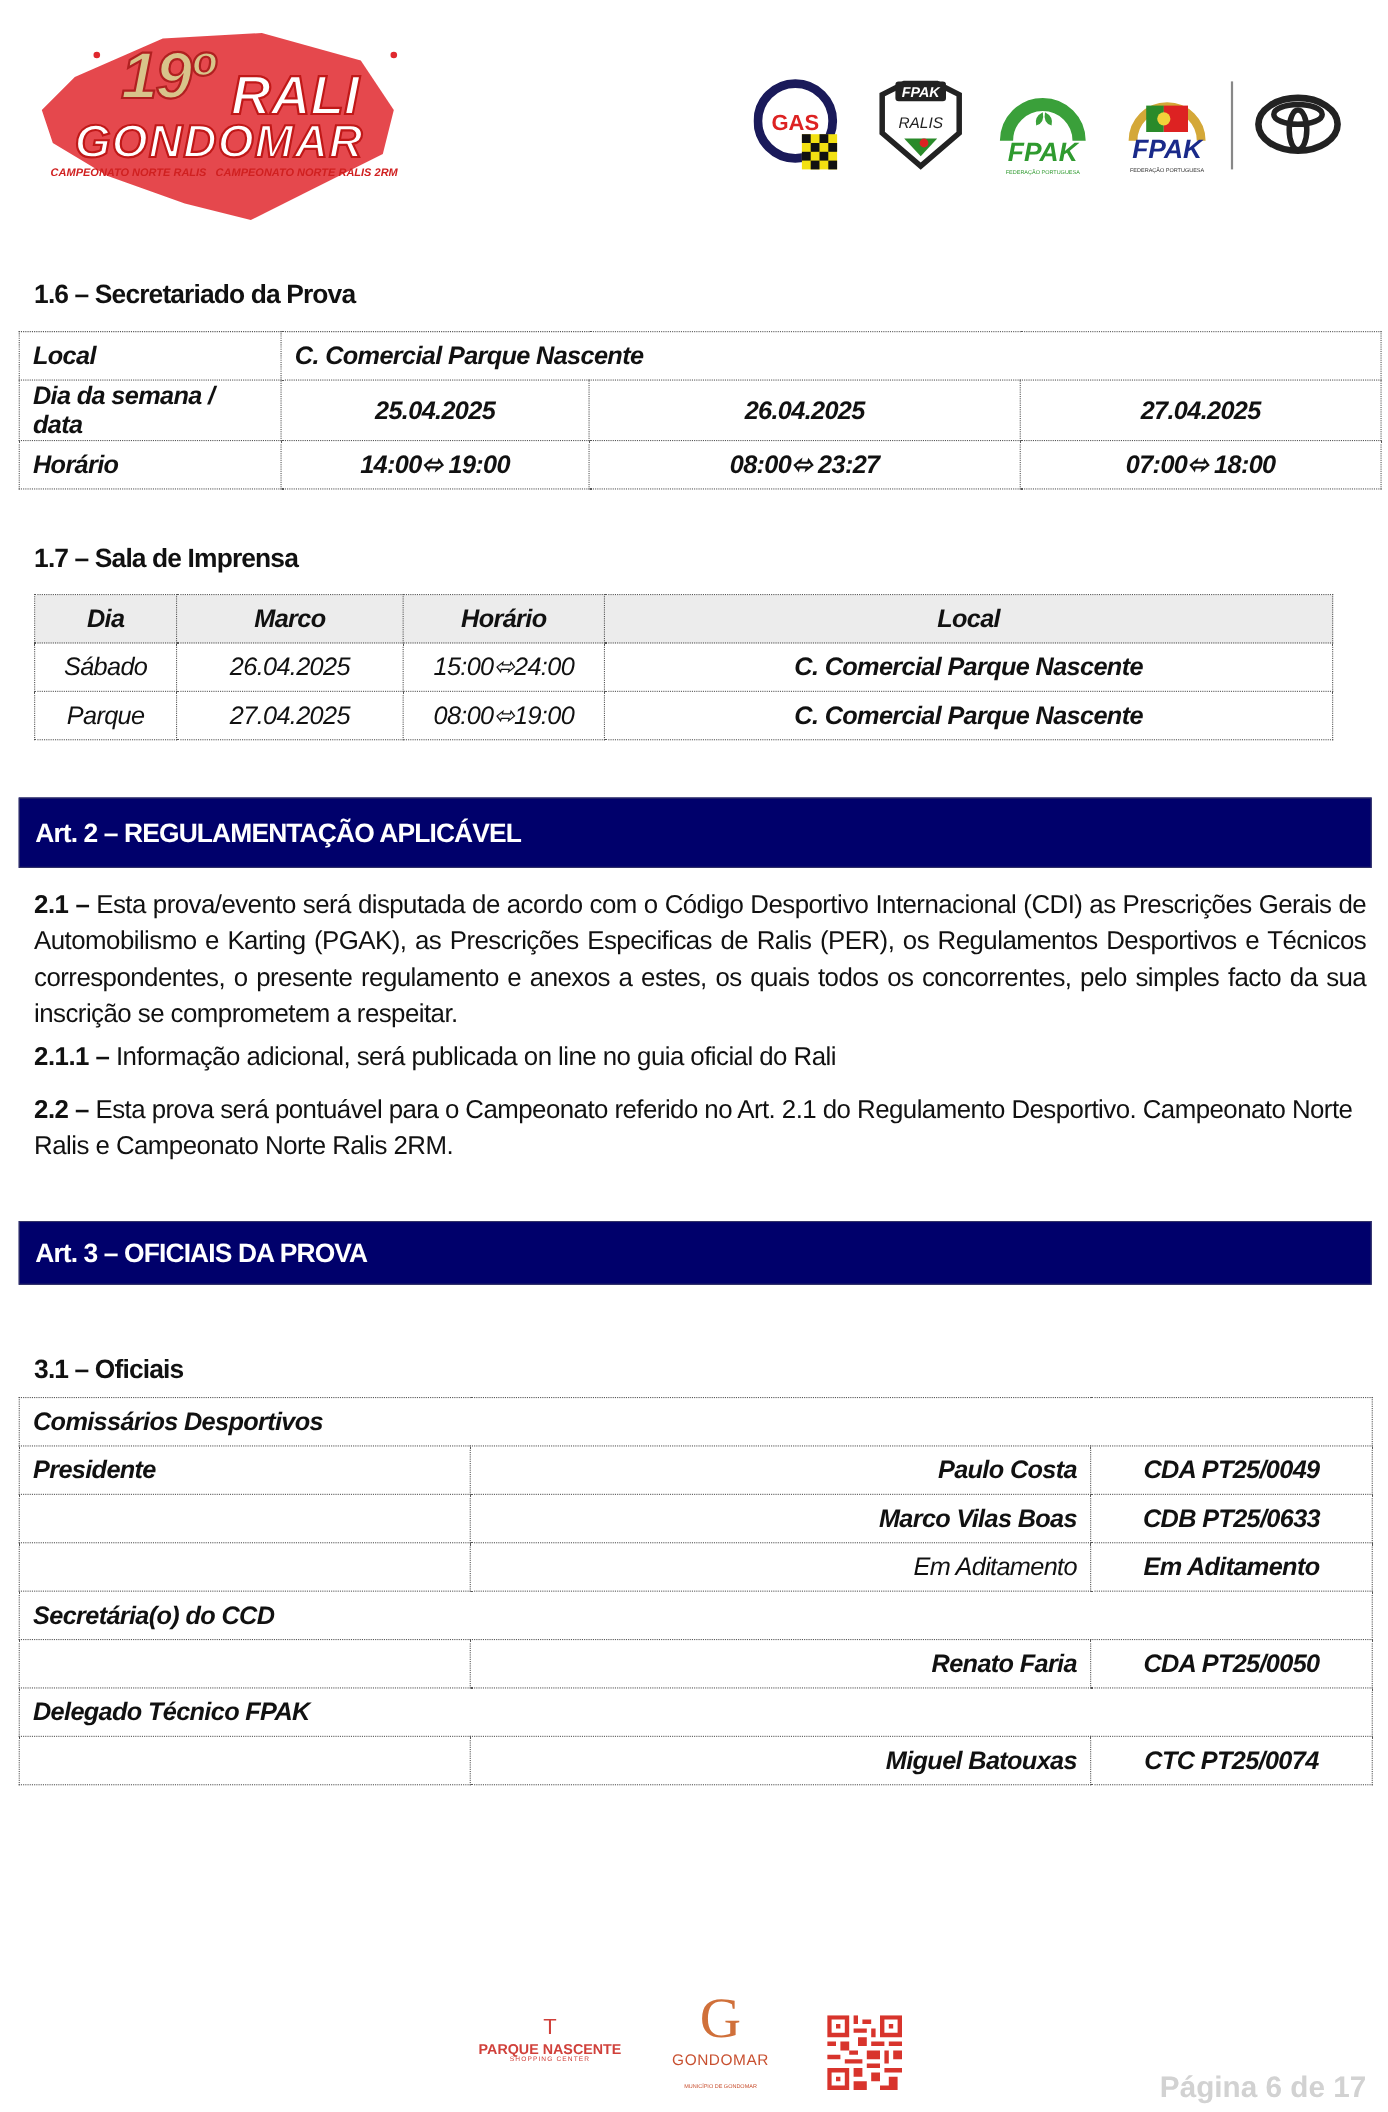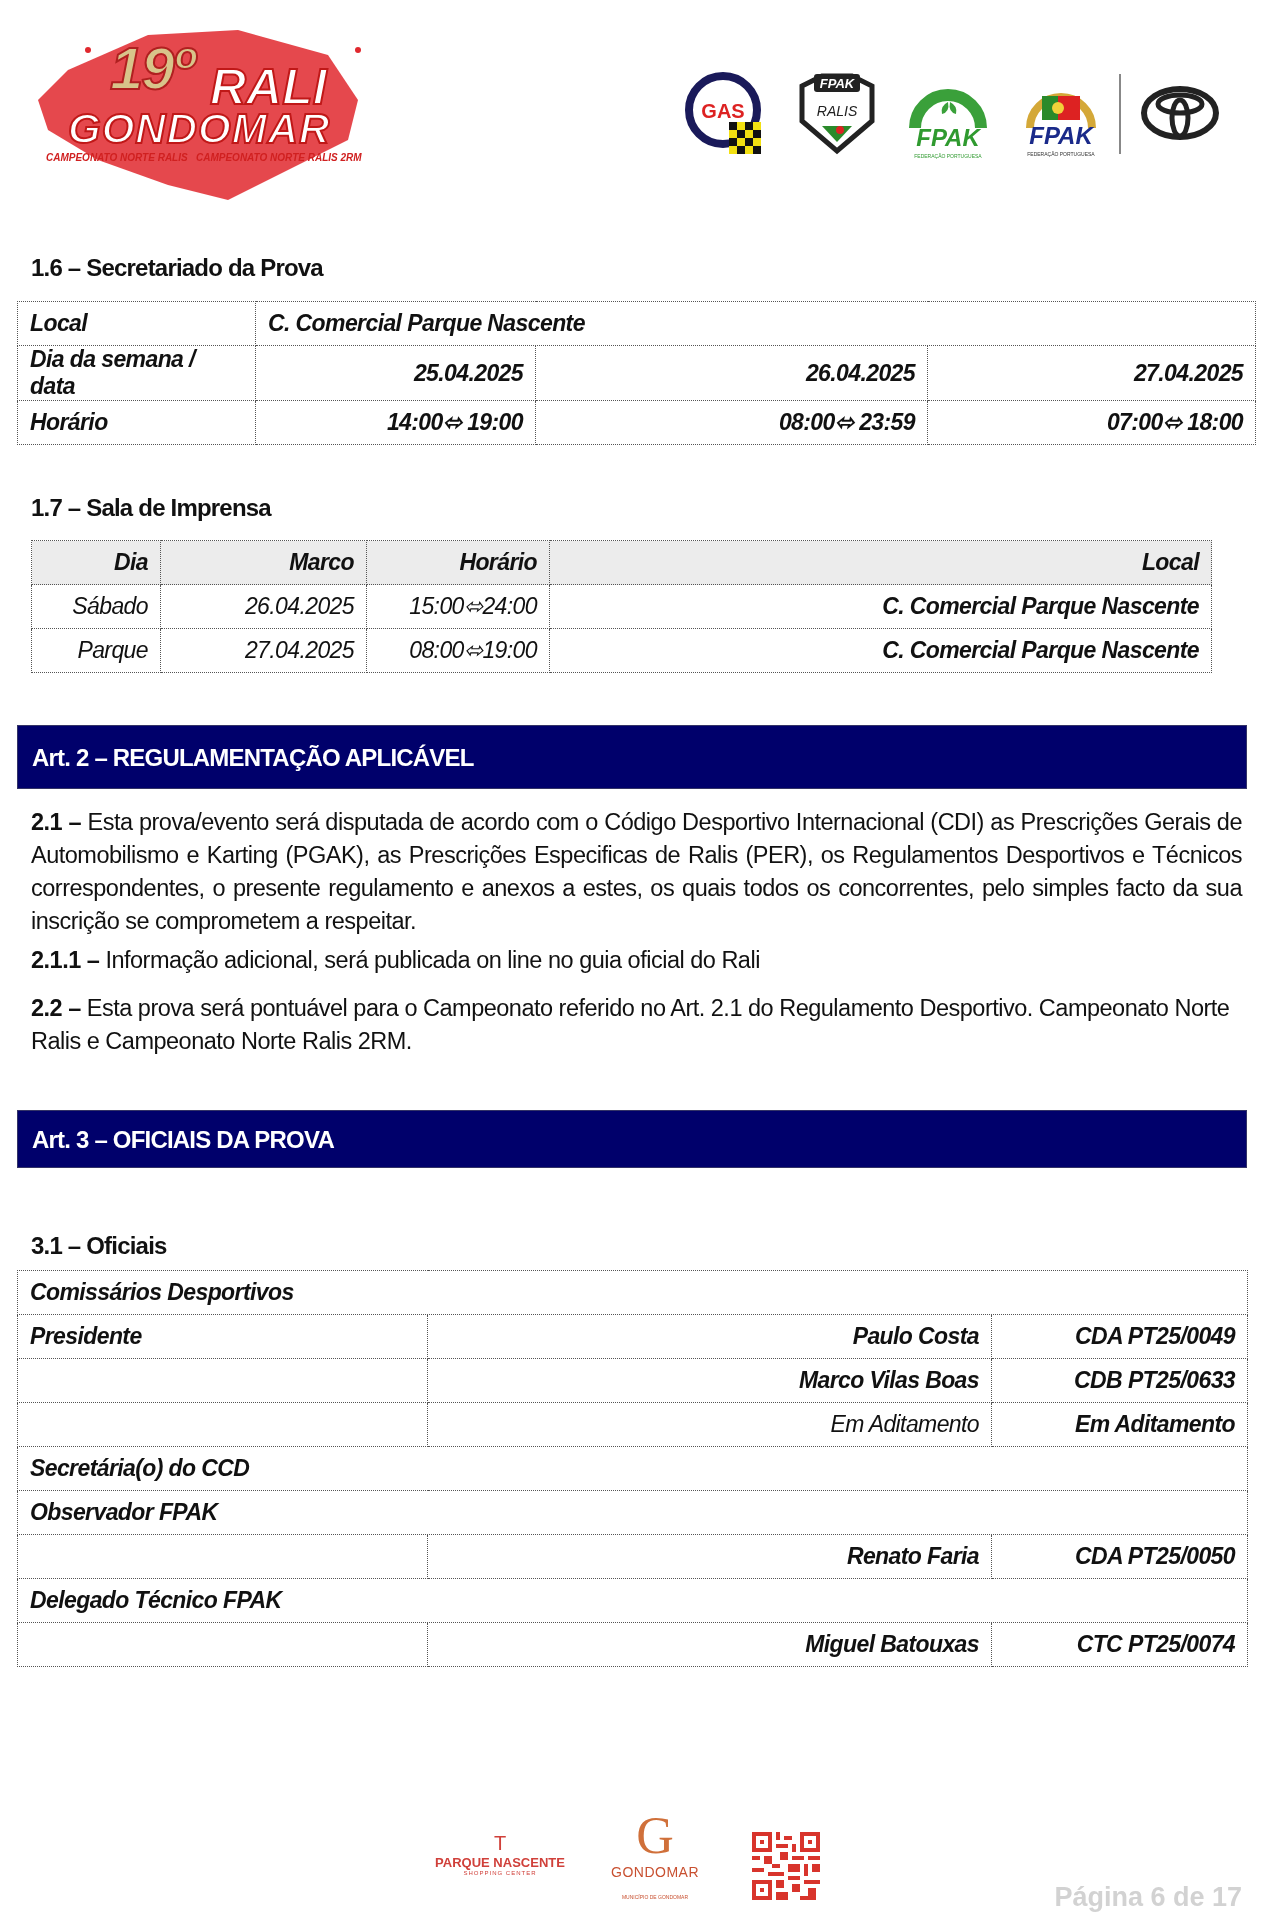--- a/index.html
+++ b/index.html
@@ -8,21 +8,21 @@
   .abs { position: absolute; }
 
   
   .logo-main { left: 28px; top: 10px; width: 370px; height: 195px; }
   .sponsor { top: 66px; height: 100px; }
 
   
   table { border-collapse: collapse; position: absolute; table-layout: fixed; }
   td, th { border: 1px dotted #555; font-size: 23px; height: 44px; padding: 0 12px; letter-spacing: -0.6px; font-style: italic; }
   .b { font-weight: bold; }
-  .c { text-align: right; }
+  .c { text-align: center; }
   .r { text-align: right; }
   .hdr th { background: #ececec; font-weight: bold; }
 
   .h-sub { font-size: 24px; font-weight: bold; letter-spacing: -0.8px; }
   .band { left: 17px; width: 1230px; height: 64px; background: #00006b; color: #fff; font-weight: bold; font-size: 24px; padding-left: 14px; line-height: 64px; letter-spacing: -0.8px; border: 1px solid #333366; }
   .para { left: 31px; width: 1211px; font-size: 23.5px; line-height: 33px; text-align: justify; letter-spacing: -0.5px; }
   .para b { font-weight: bold; }
 
   .footer-logo { top: 1808px; height: 110px; }
   .page-num { right: 20px; top: 1882px; font-size: 27px; font-weight: bold; color: #d2d2d2; }
@@ -109,21 +109,21 @@
   </tr>
   <tr>
     <td class="b">Dia da semana / data</td>
     <td class="b c">25.04.2025</td>
     <td class="b c">26.04.2025</td>
     <td class="b c">27.04.2025</td>
   </tr>
   <tr>
     <td class="b">Horário</td>
     <td class="b c">14:00⬄ 19:00</td>
-    <td class="b c">08:00⬄ 23:59</td>
+    <td class="b c">08:00⬄ 23:27</td>
     <td class="b c">07:00⬄ 18:00</td>
   </tr>
 </tbody>
   </table>
 
 <div class="abs h-sub" style="left:31px;top:494px;">1.7 – Sala de Imprensa</div>
 <table style="left:31px;top:540px;width:1180px;">
   <colgroup>
       <col style="width:129px">
       <col style="width:206px">
@@ -191,23 +191,20 @@
   </tr>
   <tr>
     <td></td>
     <td class="r">Em Aditamento</td>
     <td class="b c">Em Aditamento</td>
   </tr>
   <tr>
     <td class="b" colspan="3">Secretária(o) do CCD</td>
   </tr>
   <tr>
-    <td class="b" colspan="3">Observador FPAK</td>
-  </tr>
-  <tr>
     <td></td>
     <td class="b r">Renato Faria</td>
     <td class="b c">CDA PT25/0050</td>
   </tr>
   <tr>
     <td class="b" colspan="3">Delegado Técnico FPAK</td>
   </tr>
   <tr>
     <td></td>
     <td class="b r">Miguel Batouxas</td>

